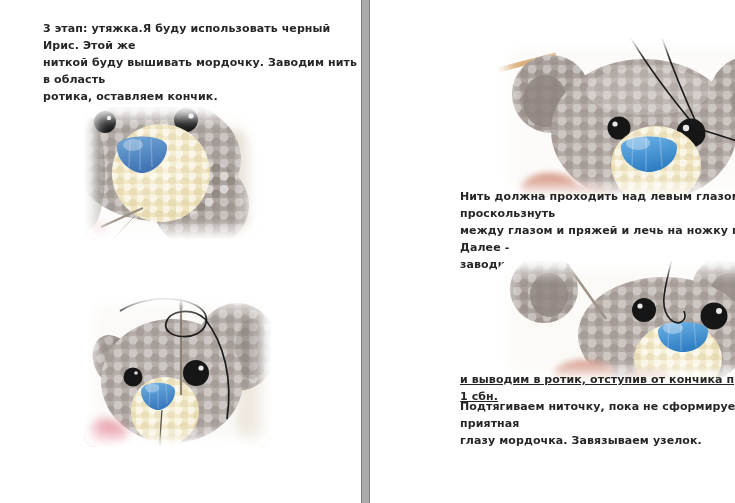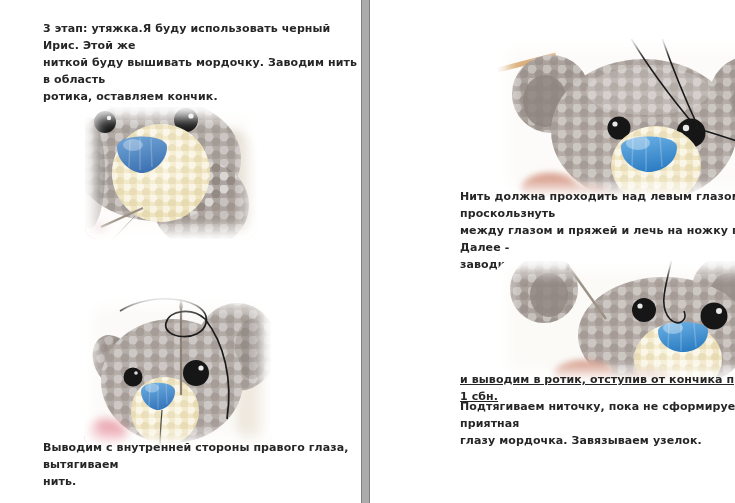--- a/index.html
+++ b/index.html
@@ -184,22 +184,20 @@
         <g fill="none" stroke="#1b1b1b" stroke-width="1.7">
           <path d="M 36,14 C 70,-8 128,2 122,26 C 117,46 78,42 82,26 C 85,13 108,10 121,22"></path>
           <path d="M 121,22 C 140,46 149,82 143,122"></path>
           <path d="M 78,113 C 77,125 76,138 76,150" stroke-width="1.2" opacity="0.8"></path>
         </g>
         <ellipse cx="20" cy="138" rx="23" ry="16" fill="#eba8b2" filter="url(#p2blur)"></ellipse>
       </svg>
       <span class="vig"></span>
     </figure>
 
-    <p class="para" id="lp3">Выводим с внутренней стороны правого глаза, вытягиваем
-нить.</p>
   </div>
 
   <div class="spread-gap"></div>
 
   <div class="page page-right">
 
     <figure class="photo" id="photo3" aria-label="Голова вязаной мышки с ушами, черные нити через макушку">
       <svg width="308" height="158" viewBox="0 0 308 158" xmlns="http://www.w3.org/2000/svg">
         <defs>
           <pattern id="p3b" width="15" height="13" patternUnits="userSpaceOnUse">

